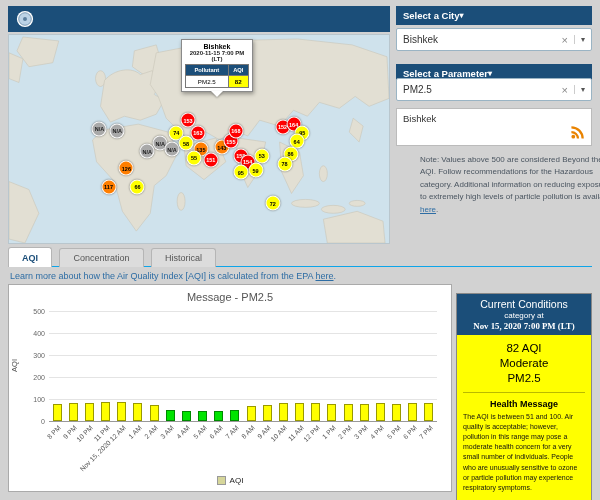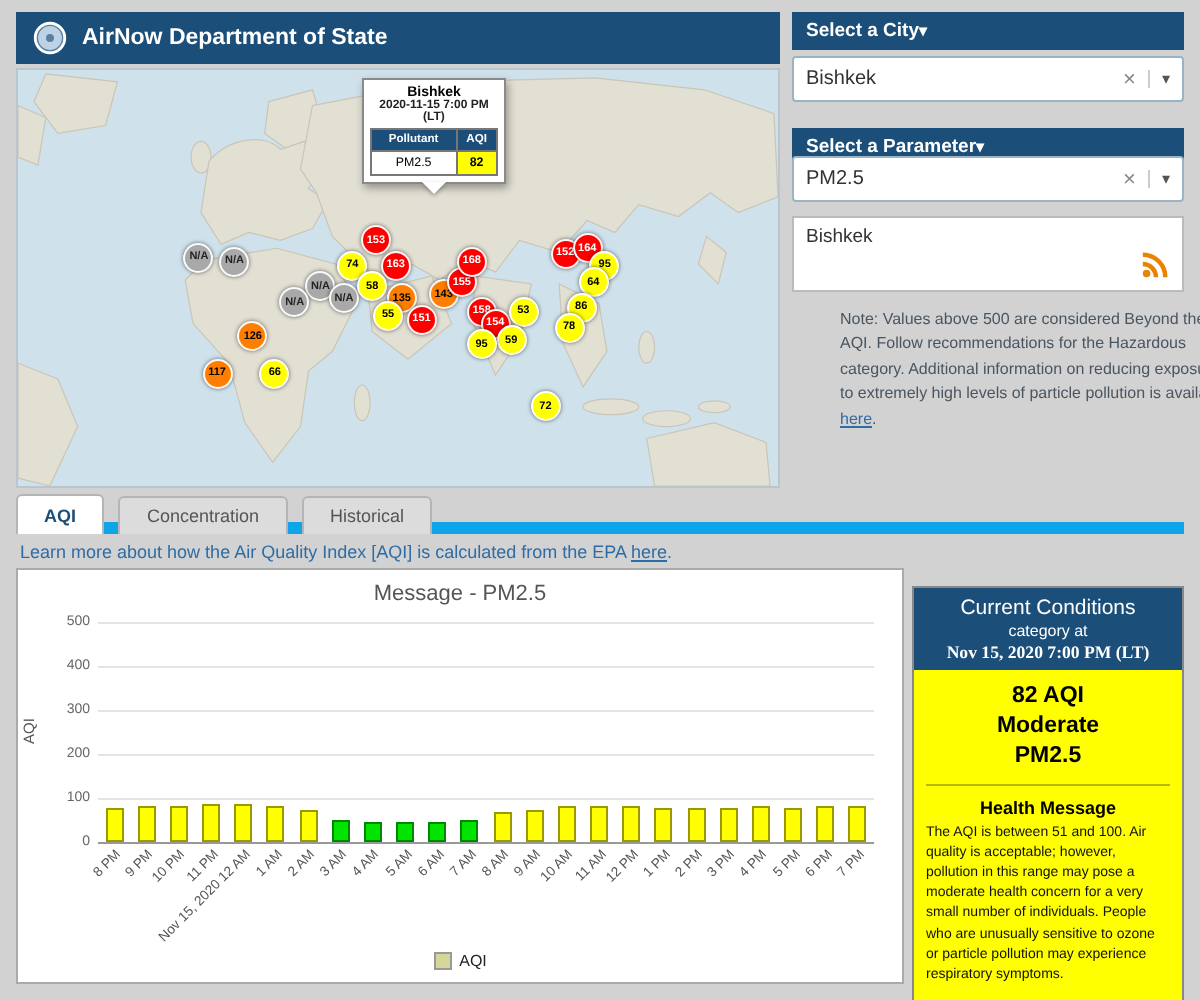--- a/index.html
+++ b/index.html
@@ -43,21 +43,21 @@
   #sel-city { top:28px; } #sel-param { top:78px; }
   .selbox .val { flex:1; }
   .selbox .clear { color:#888; font-size:11px; margin-right:6px; }
   .selbox .scaret { color:#555; font-size:8px; border-left:1px solid #ccc; padding-left:6px; }
   .rssbox { position:absolute; left:396px; top:108px; width:196px; height:38px; background:#fff;
     border:1px solid #bbb; font-size:9.5px; color:#333; padding:4px 6px; }
   .rssicon { position:absolute; right:6px; bottom:5px; width:15px; height:15px; cursor:pointer; }
   .note { position:absolute; left:420px; top:154px; width:196px; font-size:8px; line-height:1.55; color:#4a5560; }
   .note a { color:#2e6da4; text-decoration:underline; cursor:pointer; }
 
-  .tabbar { position:absolute; left:8px; top:247px; width:584px; height:20px; border-bottom:6px solid #0ea5e9; }
+  .tabbar { position:absolute; left:8px; top:247px; width:584px; height:20px; border-bottom:1px solid #0ea5e9; }
   .tab { display:inline-block; height:19px; line-height:19px; padding:0 13px; font-size:9px; margin-right:3px;
     border:1px solid #b5b5b5; border-bottom:none; border-radius:3px 3px 0 0; background:#dcdcdc; color:#555;
     cursor:pointer; vertical-align:bottom; }
   .tab.active { background:#fff; color:#1b4e79; font-weight:bold; height:20px; line-height:20px; }
   .learn { position:absolute; left:10px; top:271px; font-size:9px; color:#2e6da4; }
   .learn a { text-decoration:underline; cursor:pointer; color:#2e6da4; }
 
   .chartpanel { position:absolute; left:8px; top:284px; width:444px; height:208px; background:#fff; border:1px solid #aaa; }
   .charttitle { position:absolute; top:6px; left:0; right:0; text-align:center; font-size:11px; color:#555; }
   .ylab { position:absolute; left:-1px; top:76px; transform:rotate(-90deg); font-size:7.5px; color:#555; }
@@ -71,35 +71,34 @@
   .legend { position:absolute; bottom:6px; left:0; right:0; display:flex; align-items:center;
     justify-content:center; gap:4px; font-size:8px; color:#222; }
   .lswatch { width:9px; height:9px; background:#d6d69a; border:1px solid #999; }
 
   .cc { position:absolute; left:456px; top:293px; width:136px; border:1px solid #888; }
   .cchead { background:#1b4e79; color:#fff; text-align:center; padding:4px 3px; }
   .cchead .t { font-size:10.5px; font-weight:normal; }
   .cchead .o { font-size:8px; margin-top:1px; }
   .cchead .d { font-size:8.8px; font-weight:bold; margin-top:1px;font-family:Liberation Serif, serif; }
   .ccbody { background:#ffff00; padding:6px 6px 8px; text-align:center; }
-  .ccbody .big { font-size:11.5px; font-weight:bold; line-height:1.3; }
+  .ccbody .big { font-size:11.5px; font-weight:normal; line-height:1.3; }
   .ccbody hr { border:none; border-top:1px solid #b9b900; margin:6px 0; }
   .ccbody .hm { font-size:9px; font-weight:bold; margin-bottom:3px; }
   .ccbody .txt { font-size:7px; line-height:1.45; text-align:left; color:#111; }
 </style>
 </head>
 <body>
 
 <div class="app-header">
   <svg class="seal" viewBox="0 0 20 20">
     <circle cx="10" cy="10" r="9" fill="#fff"></circle>
     <circle cx="10" cy="10" r="7" fill="#bcd3e6" stroke="#5b7f9e" stroke-width="0.8"></circle>
     <circle cx="10" cy="10" r="2.2" fill="#5b7f9e"></circle>
   </svg>
-  <span class="app-title">AirNow Department of State</span>
 </div>
 
 <div class="map">
   <svg class="land" viewBox="0 0 382 210" preserveAspectRatio="none">
     <g fill="#e2dfd3" stroke="#c9c5b8" stroke-width="0.6">
       <path d="M14,2 L50,6 L44,28 L20,32 L8,16 Z"></path>
       <path d="M0,18 L14,24 L10,48 L0,44 Z"></path>
       <path d="M0,148 L20,156 L30,180 L16,210 L0,206 Z"></path>
       <ellipse cx="92" cy="44" rx="5" ry="8"></ellipse>
       <path d="M126,16 L148,10 L154,30 L138,42 L124,32 Z"></path>

